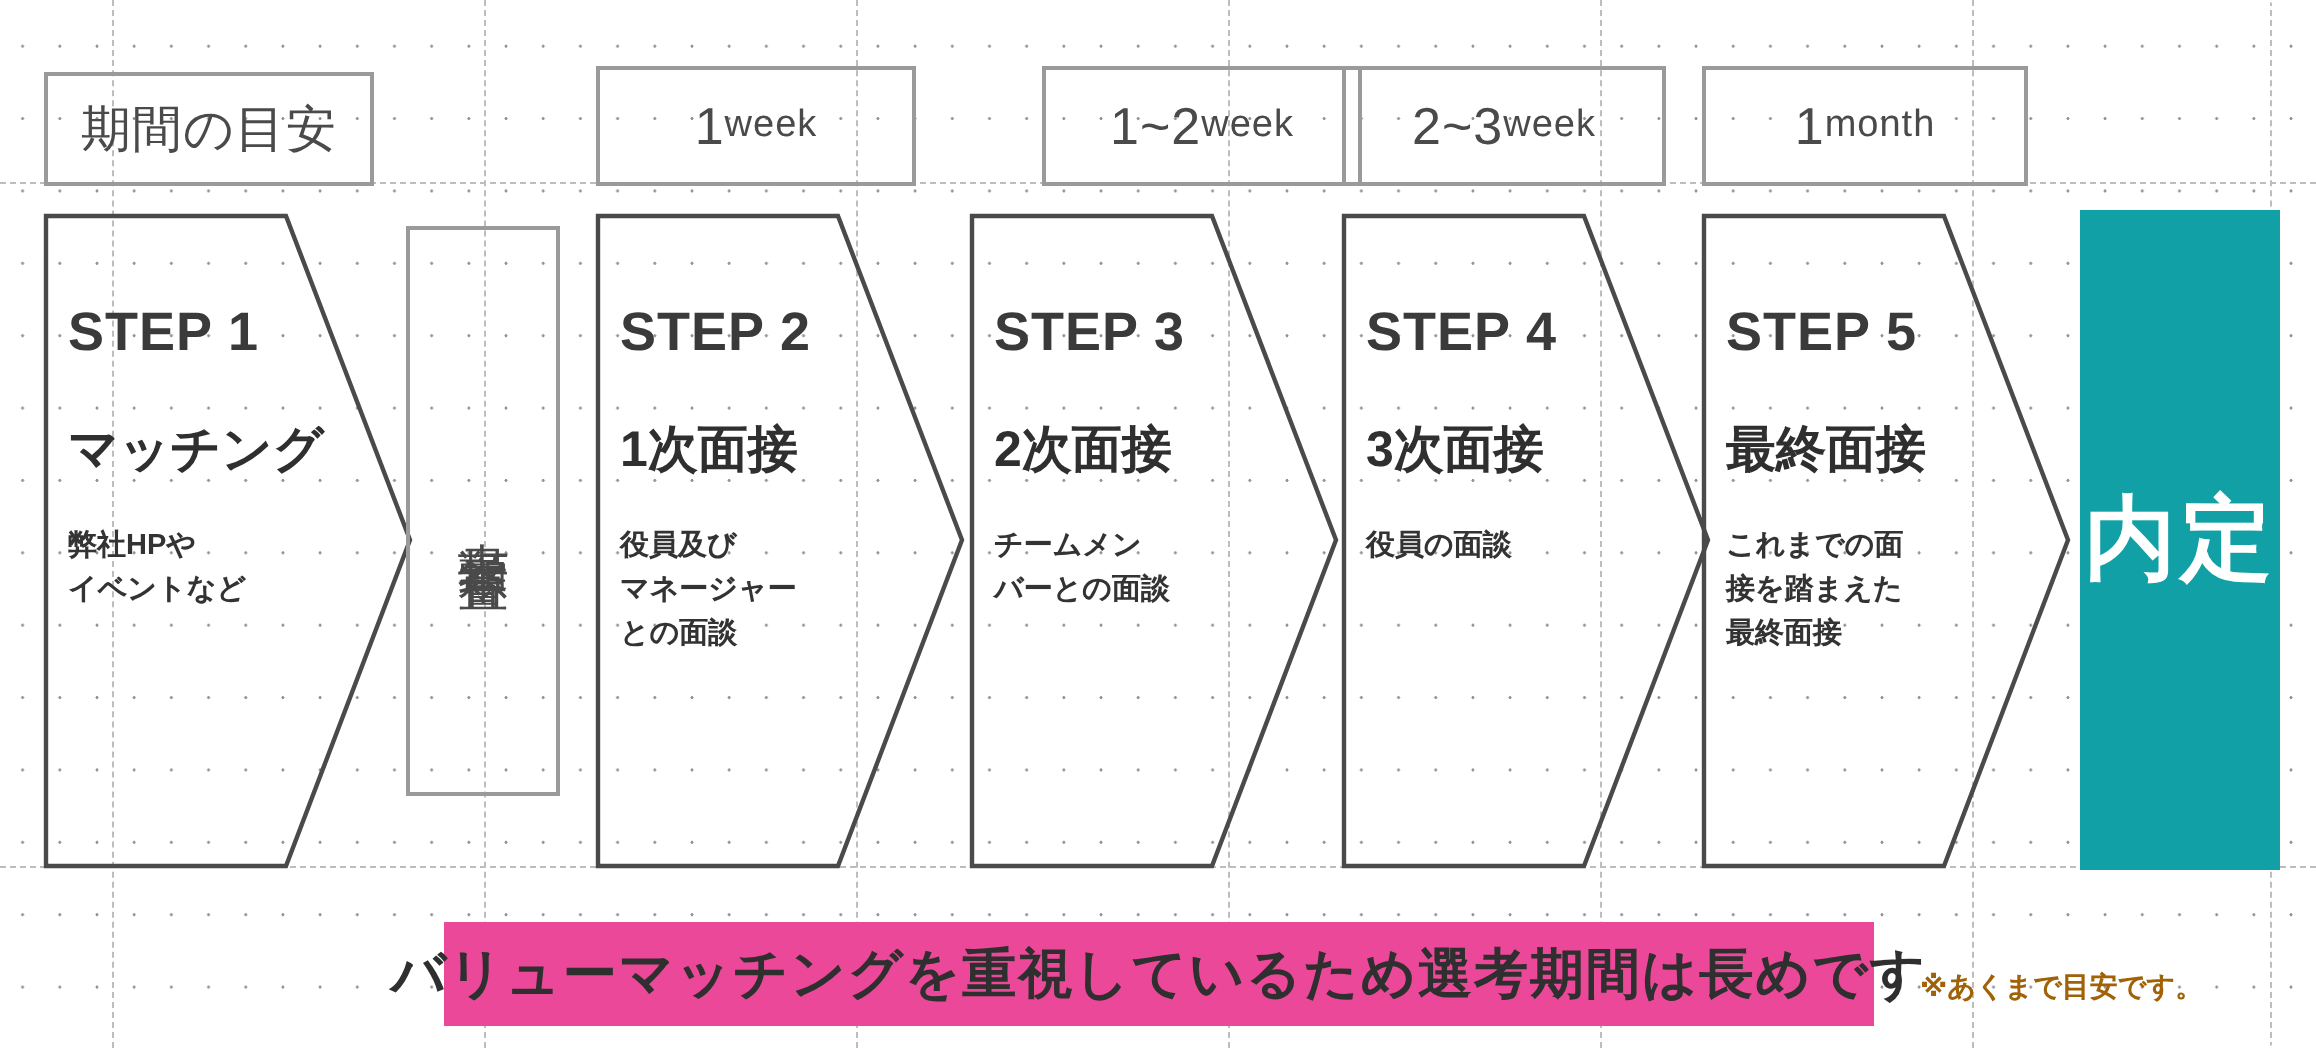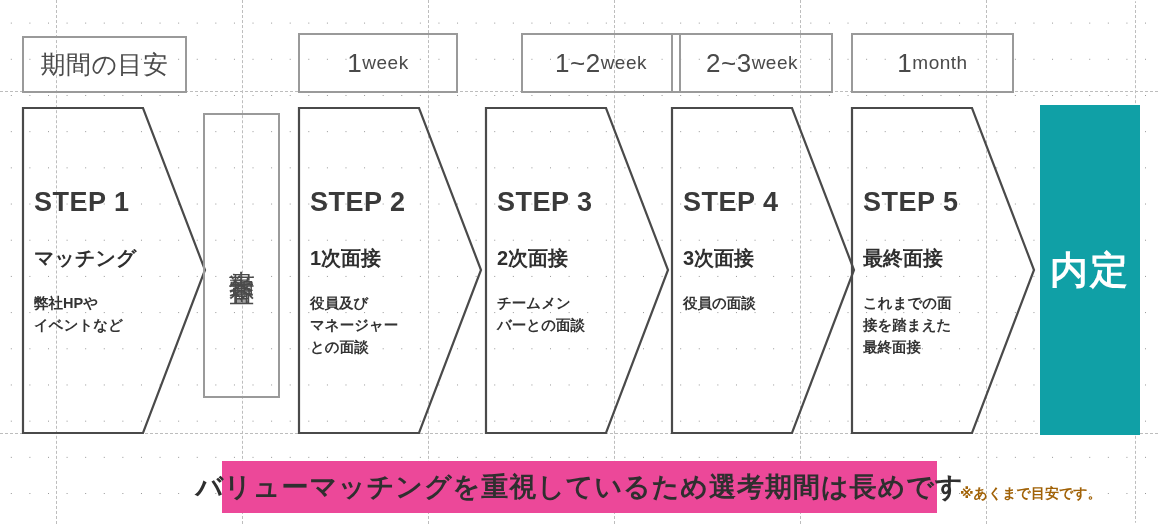--- a/index.html
+++ b/index.html
@@ -80,24 +80,23 @@
     top: 46px;
     width: 150px;
   }
   .step .step-no {
     font-size: 27px;
     font-weight: bold;
     color: #3a3a3a;
     letter-spacing: .5px;
     line-height: 1;
     margin-bottom: 30px;
-    margin-top: 36px;
   }
   .step .step-title {
-    font-size: 20px;
+    font-size: 25px;
     font-weight: bold;
     color: #2f2f2f;
     line-height: 1.25;
     margin-bottom: 22px;
   }
   .step .step-desc {
     font-size: 14.5px;
     font-weight: bold;
     color: #333333;
     line-height: 1.5;
@@ -124,21 +123,21 @@
   }
 
   
   .offer {
     position: absolute;
     display: flex;
     align-items: center;
     justify-content: center;
   }
   .offer .offer-text {
-    font-size: 38px;
+    font-size: 46px;
     font-weight: bold;
     color: #ffffff;
     letter-spacing: 2px;
   }
 
   
   .banner {
     position: absolute;
     display: flex;
     align-items: center;

